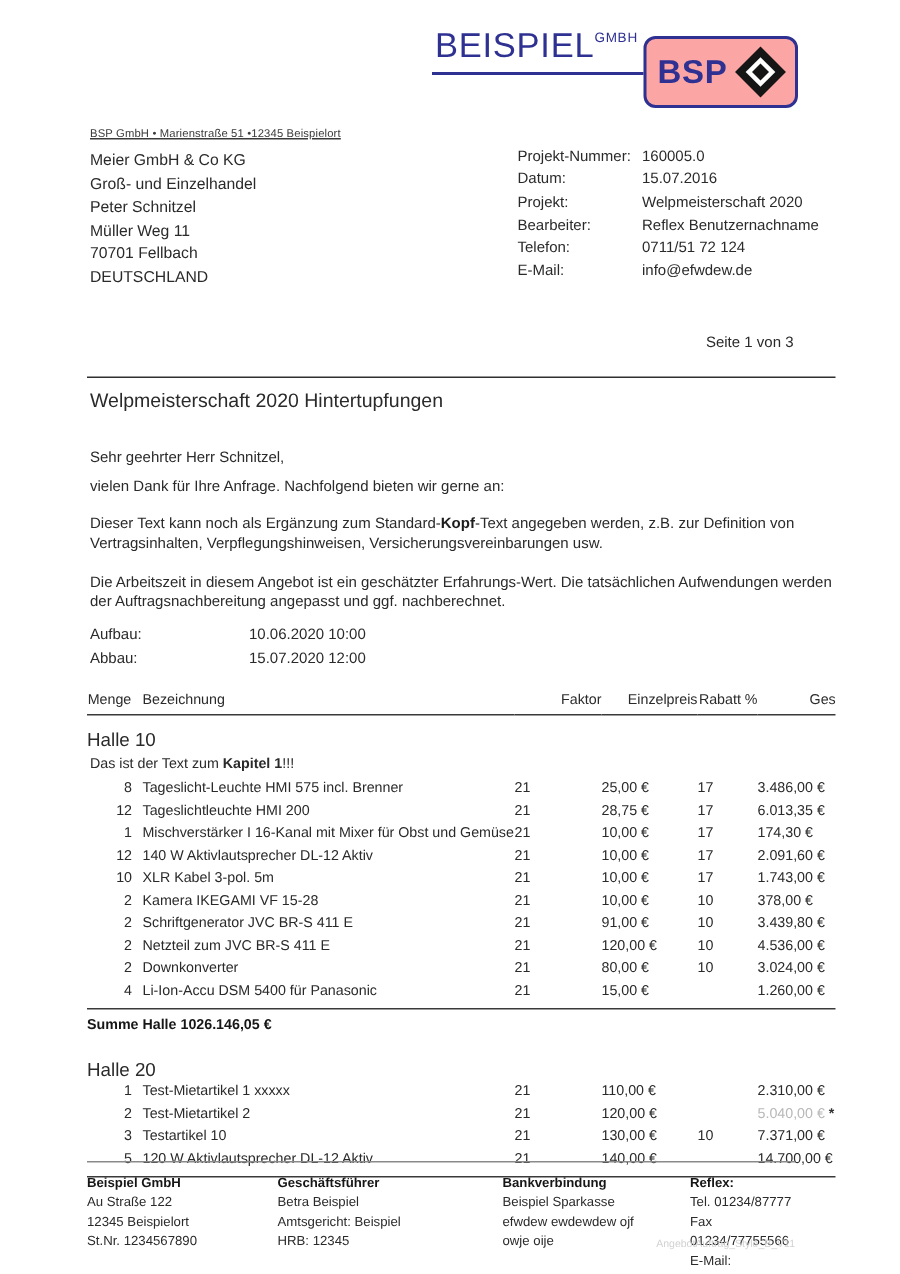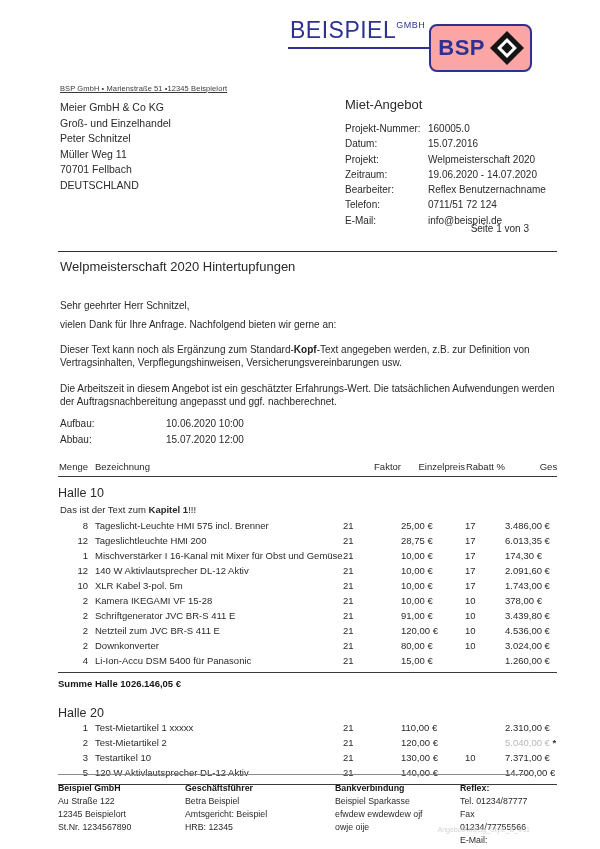--- a/index.html
+++ b/index.html
@@ -42,21 +42,21 @@
   .sched-row{display:flex;font-size:10px;line-height:16px;}
   .sched-row .s-label{width:106px;flex:0 0 auto;}
 
   
   table.items{width:100%;border-collapse:collapse;table-layout:fixed;font-size:9.5px;}
   col.c-menge{width:30px;}col.c-faktor{width:58px;}col.c-einzel{width:64px;}
   col.c-rabatt{width:40px;}col.c-gesamt{width:68px;}
   .head-table{margin-top:13px;}
   .head-table th{font-weight:normal;font-size:9.5px;text-align:right;padding:0 0 4px 0;
                  border-bottom:1px solid #3a3a3a;white-space:nowrap;}
-  .head-table th.th-menge{text-align:right;}
+  .head-table th.th-menge{text-align:center;}
   .head-table th.th-bez{text-align:left;padding-left:7px;}
   .t-section .sec-title{font-size:12.5px;margin-top:9px;}
   .t-section + .t-section .sec-title{margin-top:17px;}
   .sec-note{font-size:9.5px;margin:4px 0 3px 2px;}
   table.items td{padding:0;line-height:15px;white-space:nowrap;overflow:hidden;}
   .td-menge{text-align:right;}
   .td-bez{padding-left:7px !important;}
   .td-faktor,.td-einzel,.td-rabatt,.td-gesamt{text-align:left;}
   .td-einzel{padding-right:3px !important;}
   .td-rabatt{padding-right:8px !important;}
@@ -99,55 +99,50 @@
   <div class="recipient">
       <div>Meier GmbH &amp; Co KG</div>
       <div>Groß- und Einzelhandel</div>
       <div>Peter Schnitzel</div>
       <div>Müller Weg 11</div>
       <div>70701 Fellbach</div>
       <div>DEUTSCHLAND</div>
     </div>
 
   <div class="offer">
-    <div class="offer-title">Miet-Angebot</div>
     <div id="offer-fields">
   <div class="field-row">
     <span class="f-label">Projekt-Nummer:</span>
     <span class="f-value">160005.0</span>
   </div>
 
   <div class="field-row">
     <span class="f-label">Datum:</span>
     <span class="f-value">15.07.2016</span>
   </div>
 
   <div class="field-row">
     <span class="f-label">Projekt:</span>
     <span class="f-value">Welpmeisterschaft 2020</span>
   </div>
 
-  <div class="field-row">
-    <span class="f-label">Zeitraum:</span>
-    <span class="f-value">19.06.2020 - 14.07.2020</span>
-  </div>
 
   <div class="field-row">
     <span class="f-label">Bearbeiter:</span>
     <span class="f-value">Reflex Benutzernachname</span>
   </div>
 
   <div class="field-row">
     <span class="f-label">Telefon:</span>
     <span class="f-value">0711/51 72 124</span>
   </div>
 
   <div class="field-row">
     <span class="f-label">E-Mail:</span>
-    <span class="f-value">info@beispiel.de</span>
+    <span class="f-value">info@efwdew.de</span>
   </div>
 </div>
   </div>
   <div class="page-indicator">Seite 1 von 3</div>
 
   <div class="content">
     <div class="rule"></div>
     <div class="doc-title">Welpmeisterschaft 2020 Hintertupfungen</div>
     <div class="greet1">Sehr geehrter Herr Schnitzel,</div>
     <div class="greet2">vielen Dank für Ihre Anfrage. Nachfolgend bieten wir gerne an:</div>

